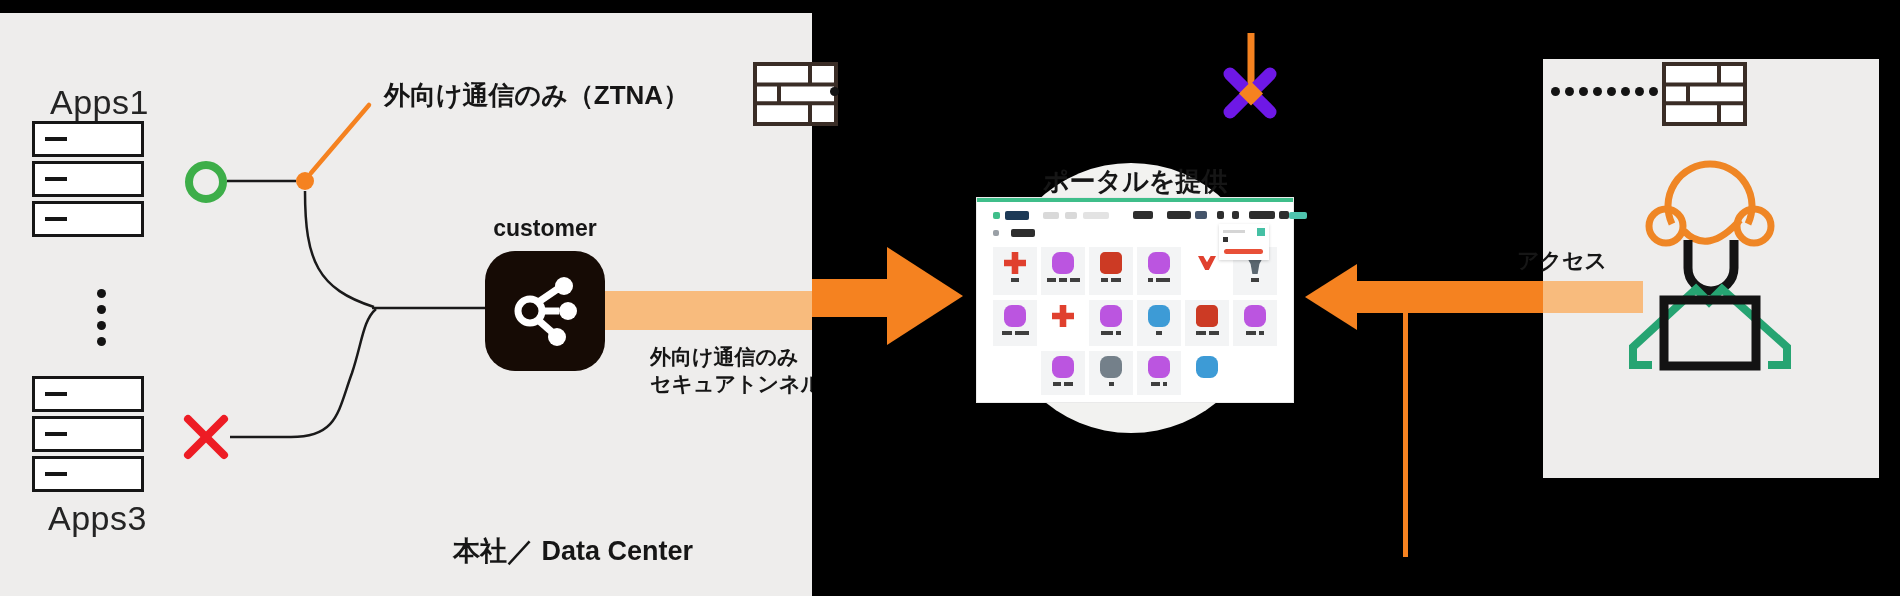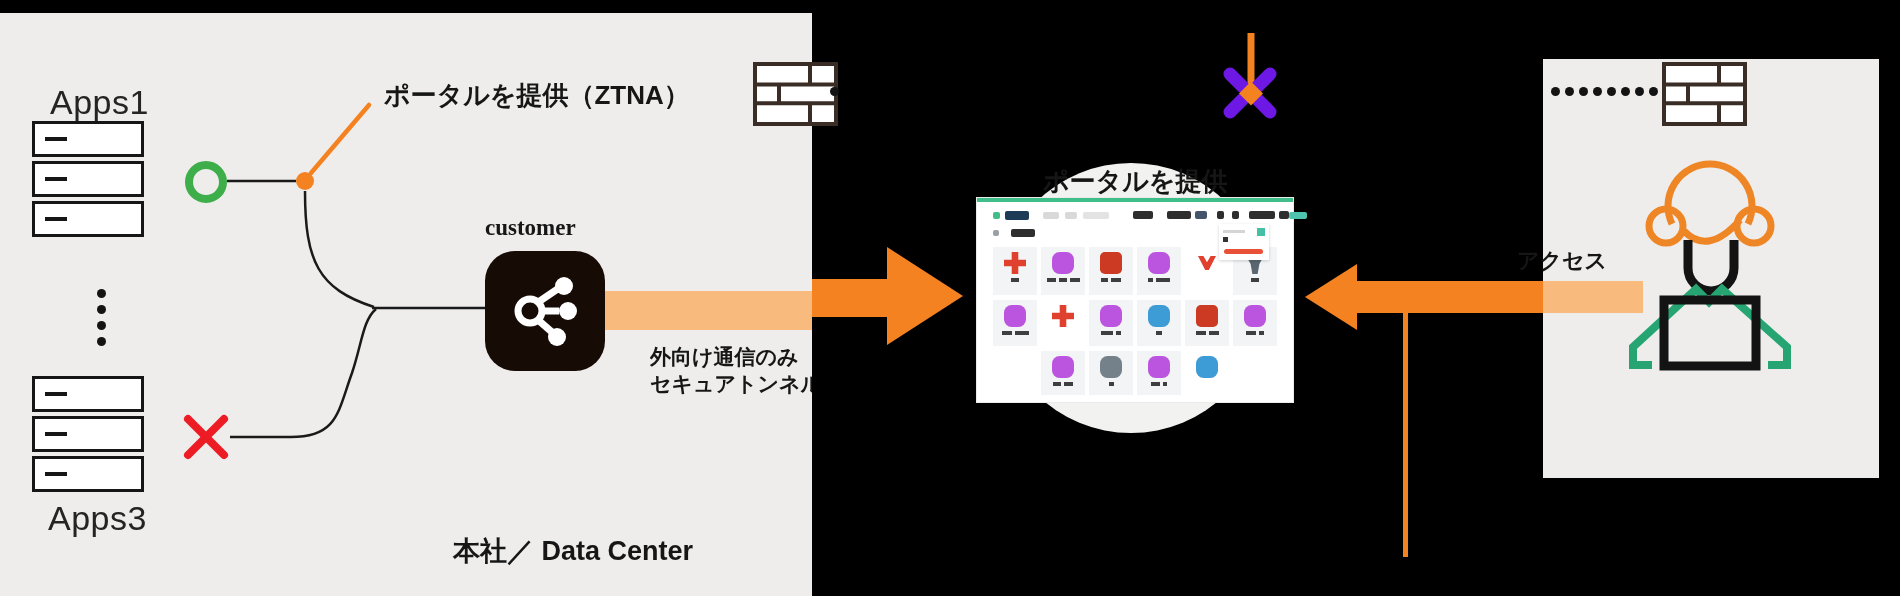--- a/index.html
+++ b/index.html
@@ -49,21 +49,21 @@
   .bars span{display:block;height:4px;background:#3f3f3f;}
   
   #card-dropdown{left:242px;top:26px;width:50px;height:36px;background:#fff;box-shadow:0 1px 3px rgba(0,0,0,.18);}
   #dd-line{left:4px;top:6px;width:22px;height:3px;background:#d5d5d5;}
   #dd-teal{left:38px;top:4px;width:8px;height:8px;background:#45c0a4;}
   #dd-sq{left:4px;top:13px;width:5px;height:5px;background:#333;}
   #dd-red{left:5px;top:25px;width:39px;height:5px;border-radius:3px;background:#e85038;}
   
   #v-line{left:1403px;top:310px;width:5px;height:247px;background:#f58220;}
   
-  .center-text{text-align:left;font-family:Liberation Serif, serif;}
+  .center-text{text-align:center;}
 </style>
 </head>
 <body>
 
 <div id="canvas">
 
   <div id="left-panel" class="abs">
 
     <div class="abs apps-label" style="left:50px;top:70px;">Apps1</div>
 
@@ -110,21 +110,21 @@
     <svg class="abs" style="left:0;top:0;" width="812" height="596" viewBox="0 0 812 596">
       <path d="M 227 168 L 296 168" stroke="#1a1a1a" stroke-width="2.5" fill="none"></path>
       <path d="M 305 178 C 305 248 318 276 374 294" stroke="#1a1a1a" stroke-width="2.5" fill="none"></path>
       <path d="M 230 424 L 291 424 C 338 424 338 398 352 360 C 362 330 363 307 376 296" stroke="#1a1a1a" stroke-width="2.5" fill="none"></path>
       <path d="M 372 295 L 486 295" stroke="#1a1a1a" stroke-width="2.5" fill="none"></path>
       <line x1="311" y1="160" x2="369" y2="92" stroke="#f58220" stroke-width="4.5" stroke-linecap="round"></line>
       <circle cx="305" cy="168" r="9" fill="#f58220"></circle>
     </svg>
 
     <div class="abs jp" style="left:384px;top:64px;font-size:26px;line-height:36px;">
-      <div>ポータルを提供（ZTNA）</div>
+      <div>外向け通信のみ（ZTNA）</div>
     </div>
 
     <div class="abs jp center-text" style="left:485px;top:202px;width:120px;font-size:23px;">customer</div>
     <div id="customer-icon" class="abs">
       <svg width="120" height="120" viewBox="0 0 120 120">
         <circle cx="45" cy="60" r="12" fill="none" stroke="#fff" stroke-width="7"></circle>
         <line x1="52" y1="52" x2="74" y2="37" stroke="#fff" stroke-width="7"></line>
         <line x1="57" y1="60" x2="74" y2="60" stroke="#fff" stroke-width="7"></line>
         <line x1="52" y1="68" x2="68" y2="82" stroke="#fff" stroke-width="7"></line>
         <circle cx="79" cy="35" r="9" fill="#fff"></circle>

